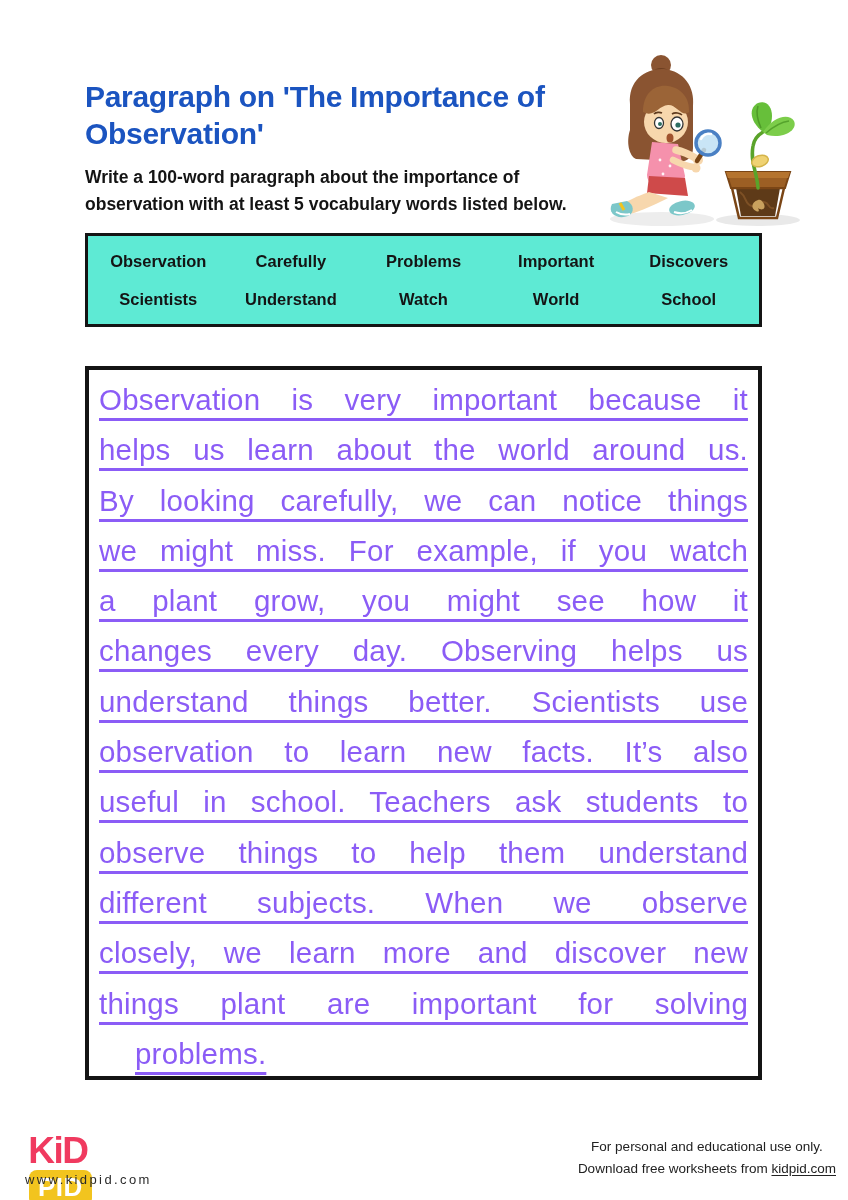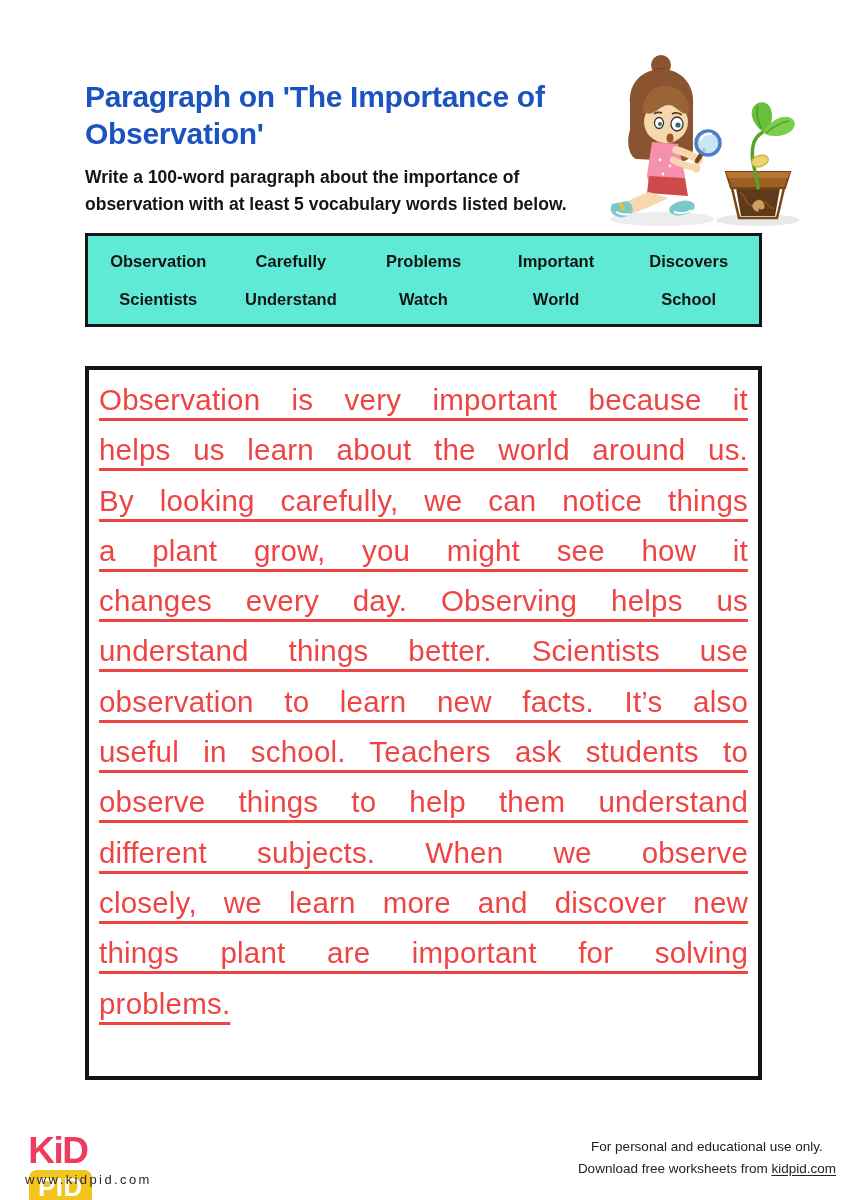--- a/index.html
+++ b/index.html
@@ -28,27 +28,27 @@
     display:grid; grid-template-columns:repeat(5,1fr); grid-template-rows:1fr 1fr;
     align-items:center; justify-items:center; padding:6px 4px;
   }
   .vocab-word{ font-size:16.5px; font-weight:700; color:#141414; white-space:nowrap; }
   
   .writing-box{
     position:absolute; left:85px; top:366px; width:677px; height:714px;
     border:4px solid #141414; background:#fff; padding:5px 10px 0 10px;
   }
   .wline{
-    font-size:29.5px; line-height:50.3px; height:50.3px; color:#ef4444;
+    font-size:29.5px; line-height:50.3px; height:50.3px; color:#8b5cf6;
     text-align:justify; text-align-last:justify;
     text-decoration:underline; text-decoration-thickness:2.5px;
     text-underline-offset:8px; text-decoration-skip-ink:none;
     white-space:nowrap; overflow:hidden; letter-spacing:0.2px;
   }
-  .wline.last{ text-align-last:left; }
+  .wline.last{ text-align-last:left;margin-left:36px; }
   
   .logo{ position:absolute; left:24px; top:1132px; display:flex; align-items:center;flex-direction:column; }
   .logo-kid{
     font-size:37px; font-weight:800; color:#f03a5f; letter-spacing:-1.5px;
     line-height:38px;
   }
   .logo-pid{
     display:inline-block; margin-left:5px; background:#f2c41e; color:#ffffff;
     font-size:26px; font-weight:800; line-height:26px; padding:4px 9px 6px 9px;
     border-radius:8px; letter-spacing:0.5px;
@@ -158,20 +158,21 @@
     <span class="vocab-word">Understand</span>
     <span class="vocab-word">Watch</span>
     <span class="vocab-word">World</span>
     <span class="vocab-word">School</span>
   </div>
 
   <div class="writing-box">
     <div class="wline">Observation is very important because it</div>
     <div class="wline">helps us learn about the world around us.</div>
     <div class="wline">By looking carefully, we can notice things</div>
+    <div class="wline">we might miss. For example, if you watch</div>
     <div class="wline">a plant grow, you might see how it</div>
     <div class="wline">changes every day. Observing helps us</div>
     <div class="wline">understand things better. Scientists use</div>
     <div class="wline">observation to learn new facts. It’s also</div>
     <div class="wline">useful in school. Teachers ask students to</div>
     <div class="wline">observe things to help them understand</div>
     <div class="wline">different subjects. When we observe</div>
     <div class="wline">closely, we learn more and discover new</div>
     <div class="wline">things plant are important for solving</div>
     <div class="wline last">problems.</div>

